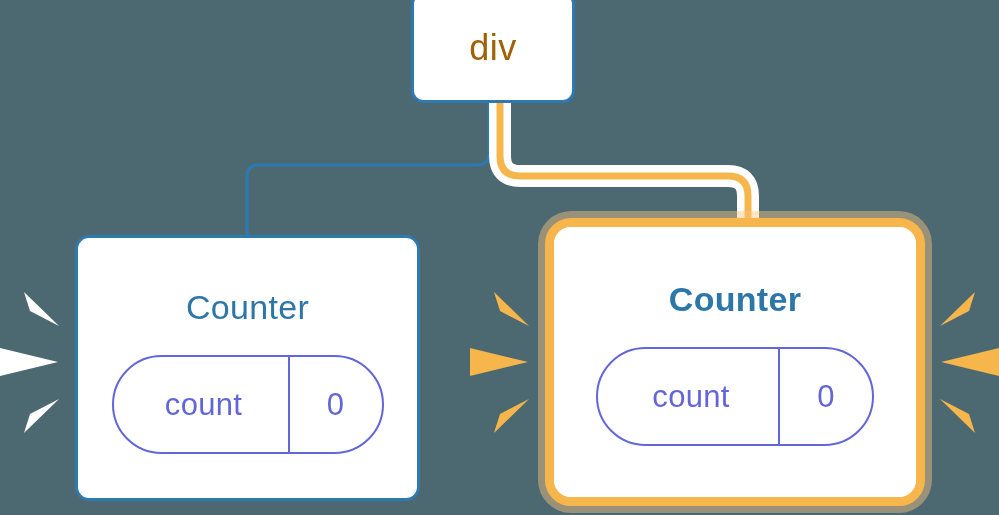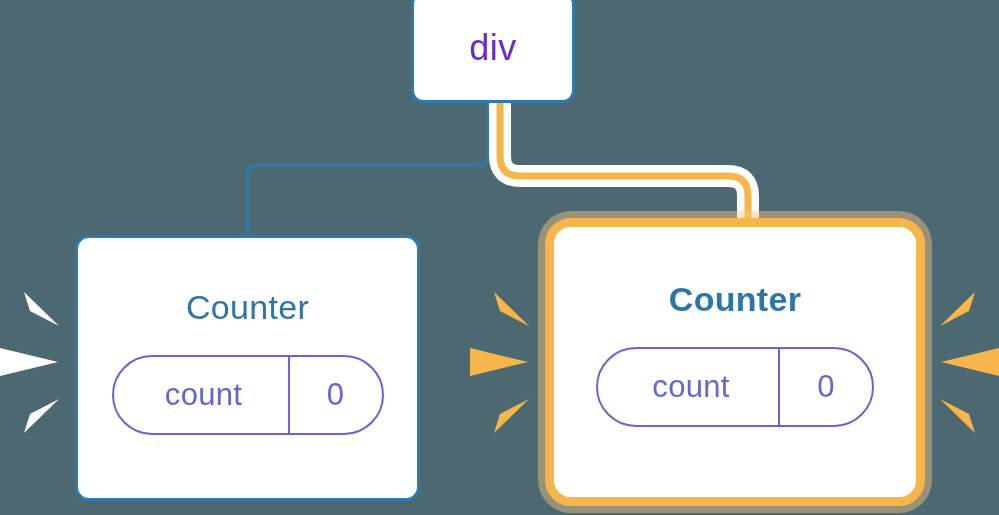--- a/index.html
+++ b/index.html
@@ -37,21 +37,21 @@
     left: 411px;
     top: -8px;
     width: 164px;
     height: 111px;
     border: 3px solid #2e7ab0;
     border-radius: 12px;
     justify-content: center;
   }
   #div-node .node-title {
     font-size: 36px;
-    color: #6d28d9;
+    color: #a16207;
     font-weight: 400;
     letter-spacing: 0.5px;
   }
   #counter-left {
     left: 75px;
     top: 235px;
     width: 345px;
     height: 266px;
     border: 3px solid #2e7ab0;
     border-radius: 14px;
@@ -89,21 +89,21 @@
     letter-spacing: 0.3px;
   }
   .counter-title.regular { font-weight: 400; }
   .counter-title.bold { font-weight: 700; }
   .state-pill {
     margin-top: 28px;
     display: flex;
     align-items: stretch;
     border: 2px solid #6366d8;
     border-radius: 100px;
-    height: 80px;
+    height: 99px;
     box-sizing: border-box;
     overflow: hidden;
   }
   #counter-left .state-pill { width: 272px; }
   #counter-right .state-pill { width: 278px; }
   .state-key, .state-val {
     display: flex;
     align-items: center;
     justify-content: center;
     color: #6366d8;

